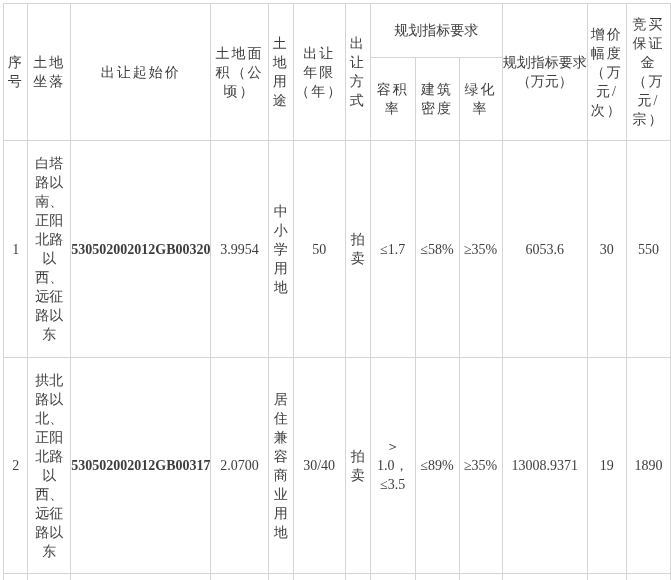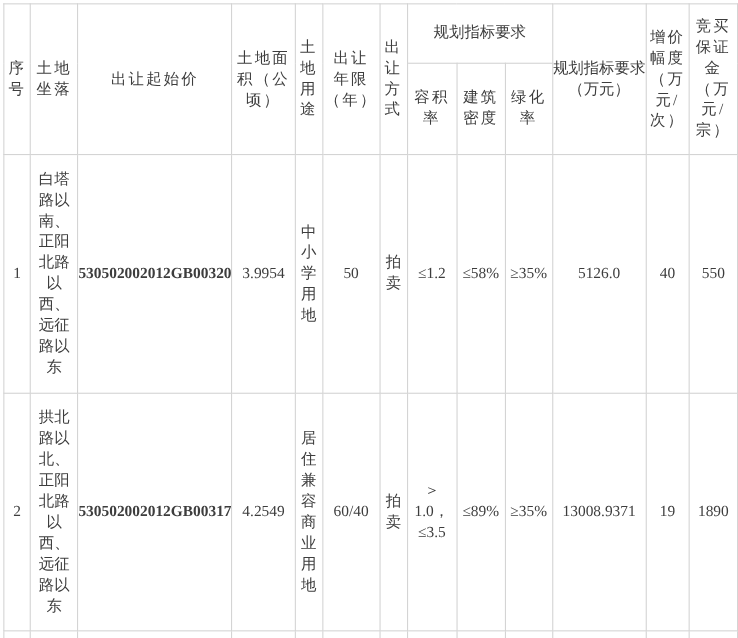--- a/index.html
+++ b/index.html
@@ -112,51 +112,51 @@
       <td class="parcel">530502002012GB00320</td>
       <td>3.9954</td>
       <td>中
 小
 学
 用
 地</td>
       <td>50</td>
       <td>拍
 卖</td>
-      <td>≤1.2</td>
+      <td>≤1.7</td>
       <td>≤58%</td>
       <td>≥35%</td>
-      <td>5126.0</td>
-      <td>40</td>
+      <td>6053.6</td>
+      <td>30</td>
       <td>550</td>
     </tr>
 
     <tr class="row-2">
       <td>2</td>
       <td>拱北
 路以
 北、
 正阳
 北路
 以
 西、
 远征
 路以
 东</td>
       <td class="parcel">530502002012GB00317</td>
-      <td>4.2549</td>
+      <td>2.0700</td>
       <td>居
 住
 兼
 容
 商
 业
 用
 地</td>
-      <td>60/40</td>
+      <td>30/40</td>
       <td>拍
 卖</td>
       <td>＞
 1.0，
 ≤3.5</td>
       <td>≤89%</td>
       <td>≥35%</td>
       <td>13008.9371</td>
       <td>19</td>
       <td>1890</td>

